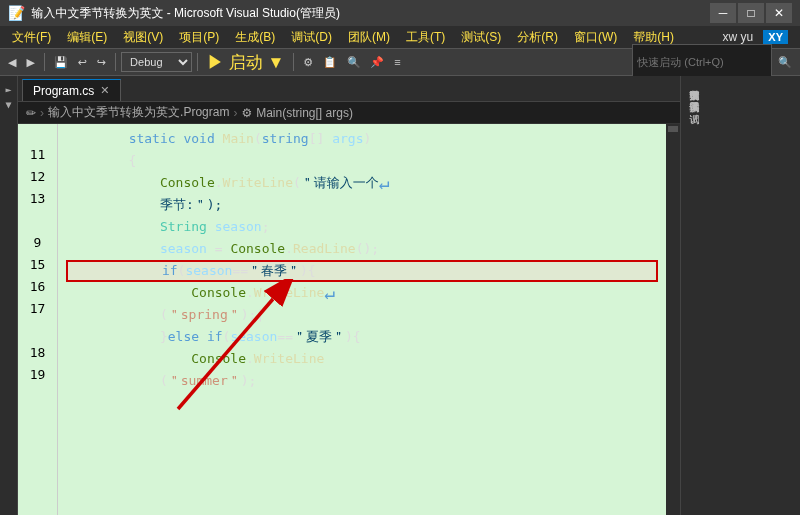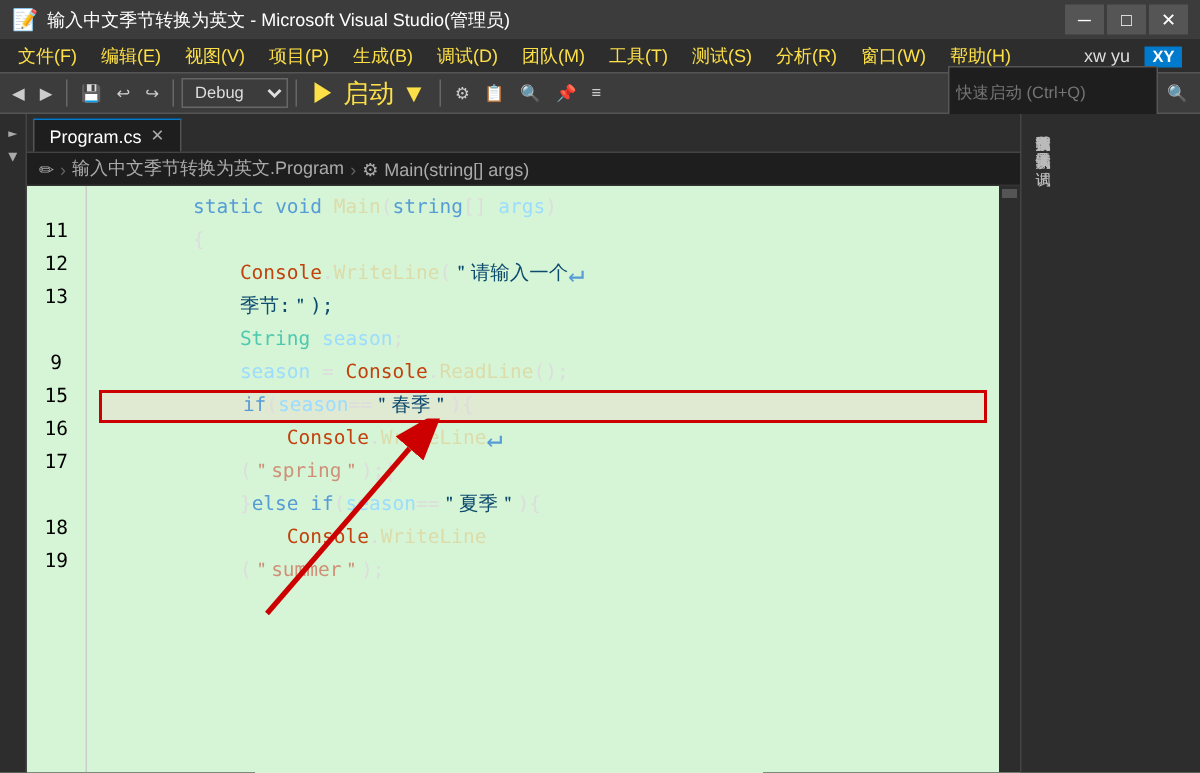--- a/index.html
+++ b/index.html
@@ -204,21 +204,21 @@
       align-items: center;
     }
     .code-line.line16 {
       border: 2px solid #cc0000;
       background: rgba(255, 220, 220, 0.3);
     }
 
     
     .kw { color: #569cd6; } 
     .kw-blue { color: #4ec9b0; }
-    .console-color { color: #c2410c; } 
+    .console-color { color: #4d7c0f; } 
     .method { color: #dcdcaa; } 
     .string-color { color: #ce9178; }
     .chinese-str { color: #0c4a6e; } 
 
     
     .arrow-overlay {
       position: absolute;
       top: 0; left: 0;
       pointer-events: none;
     }

